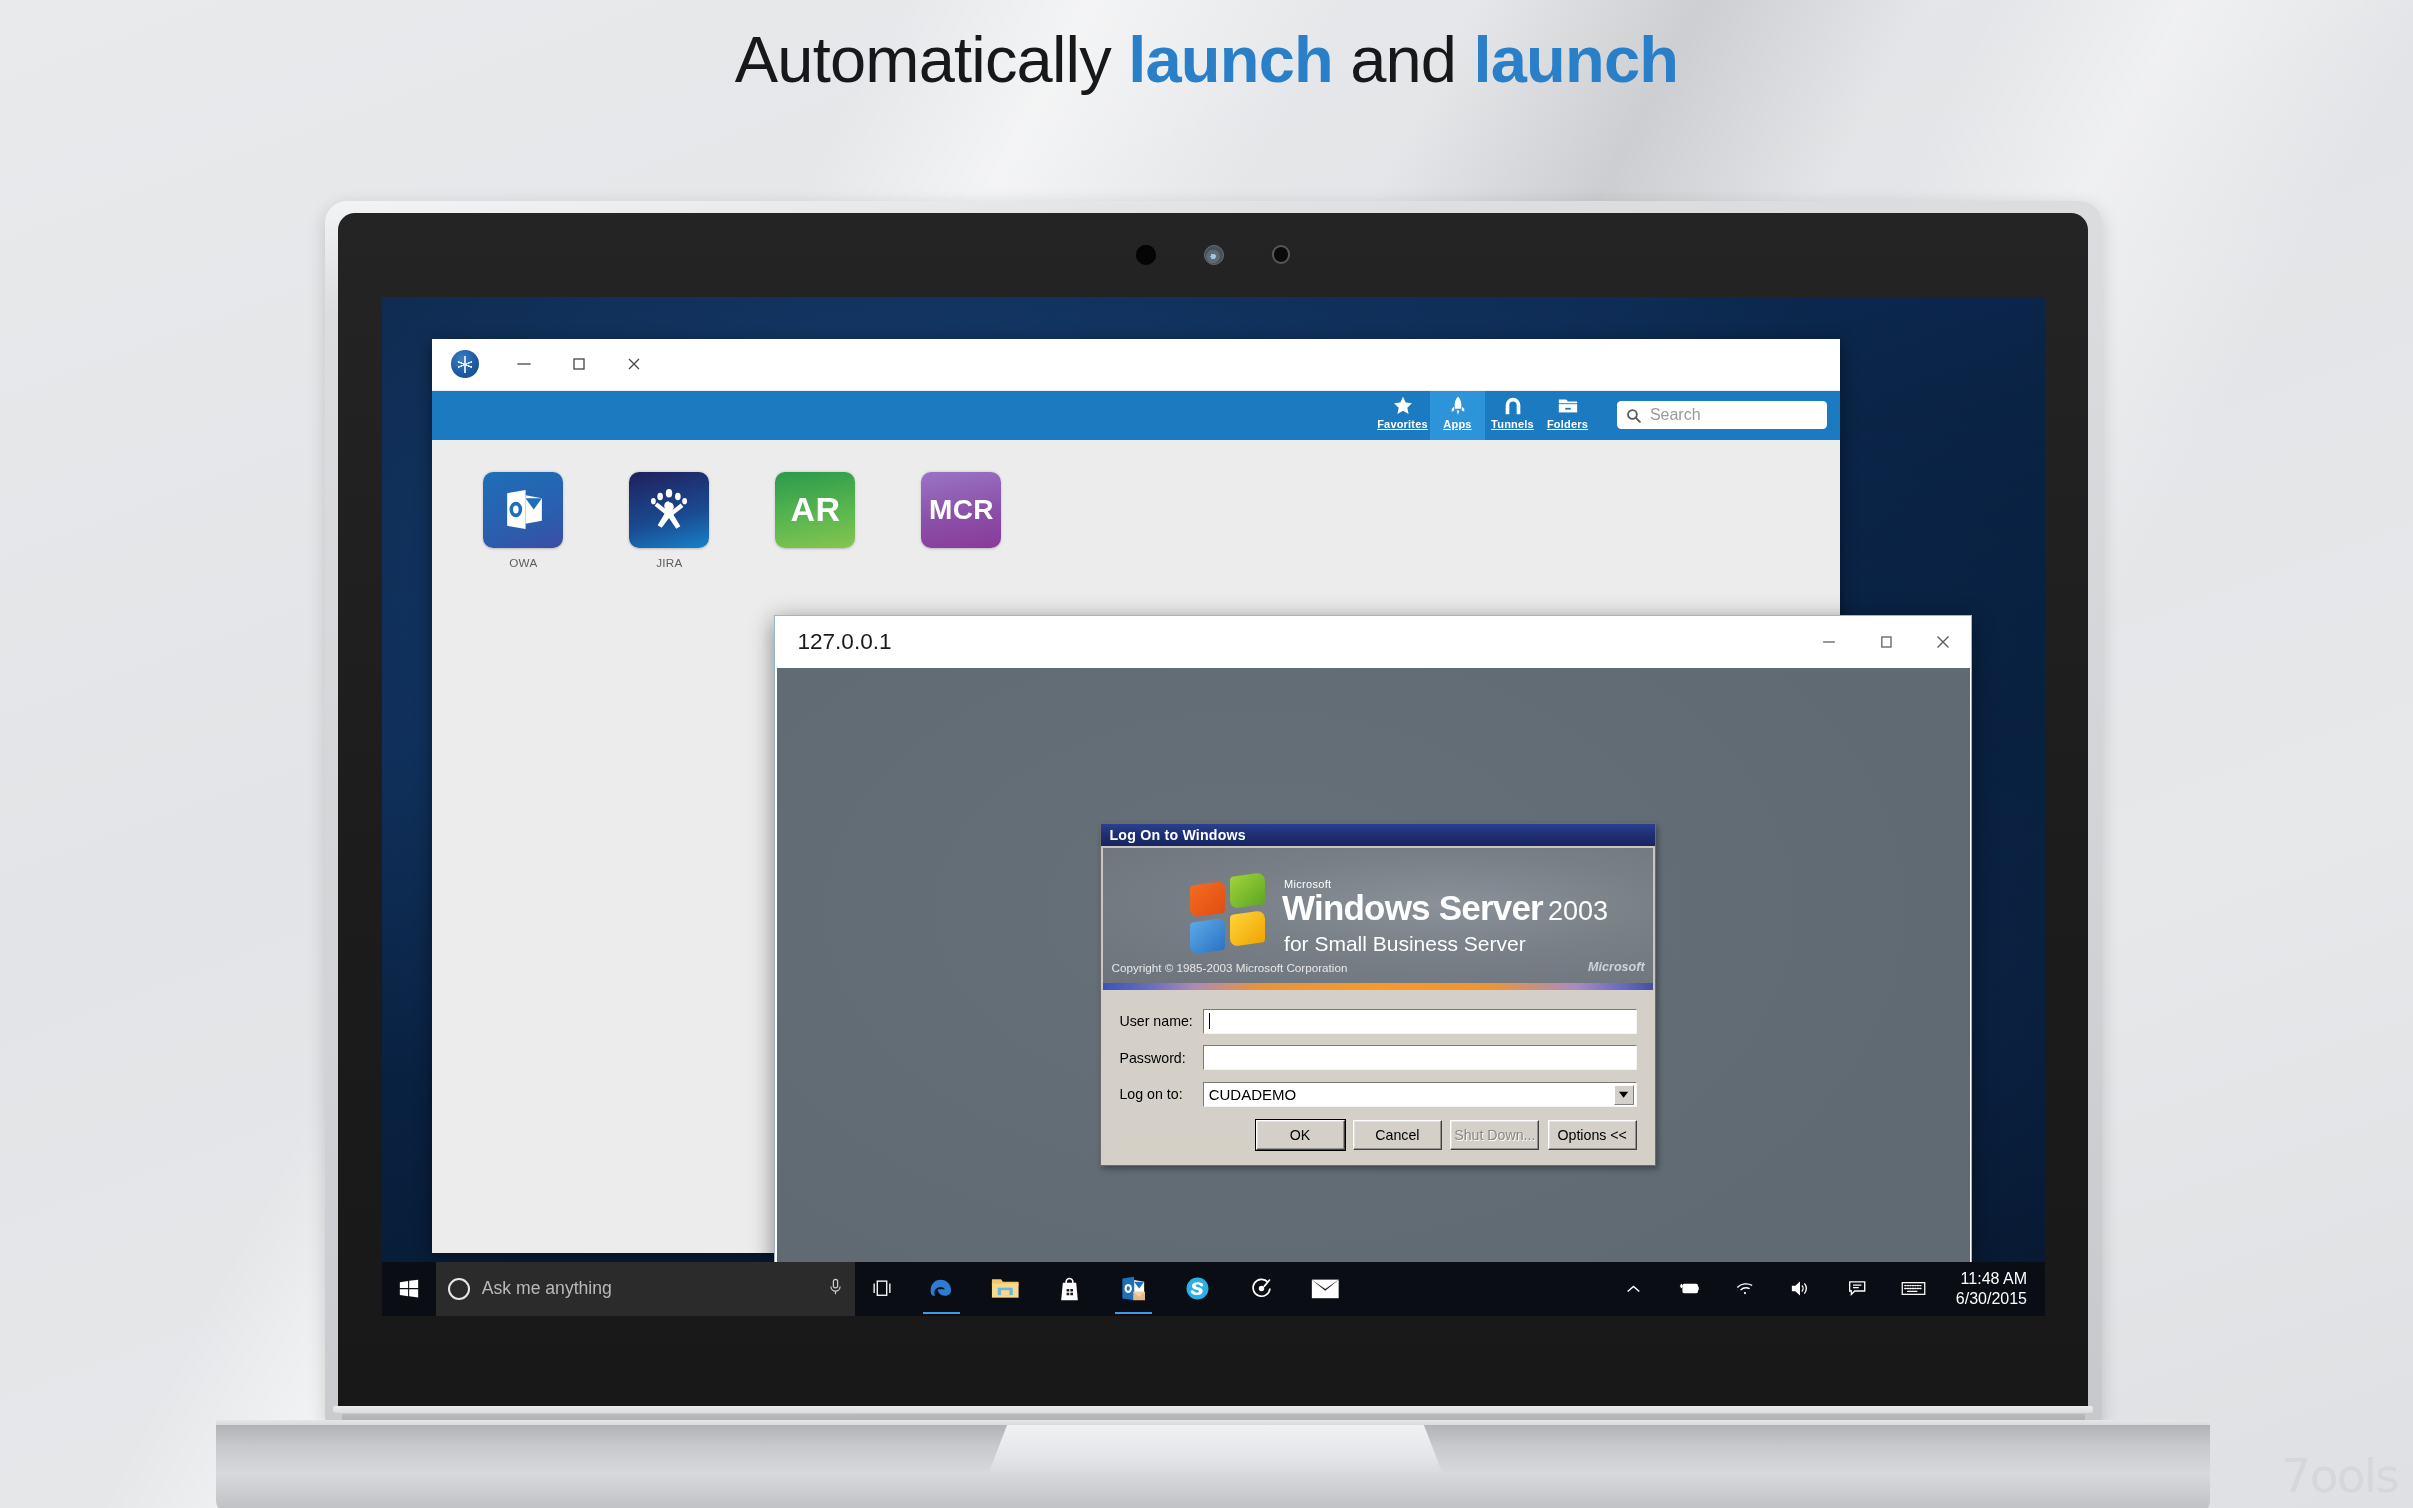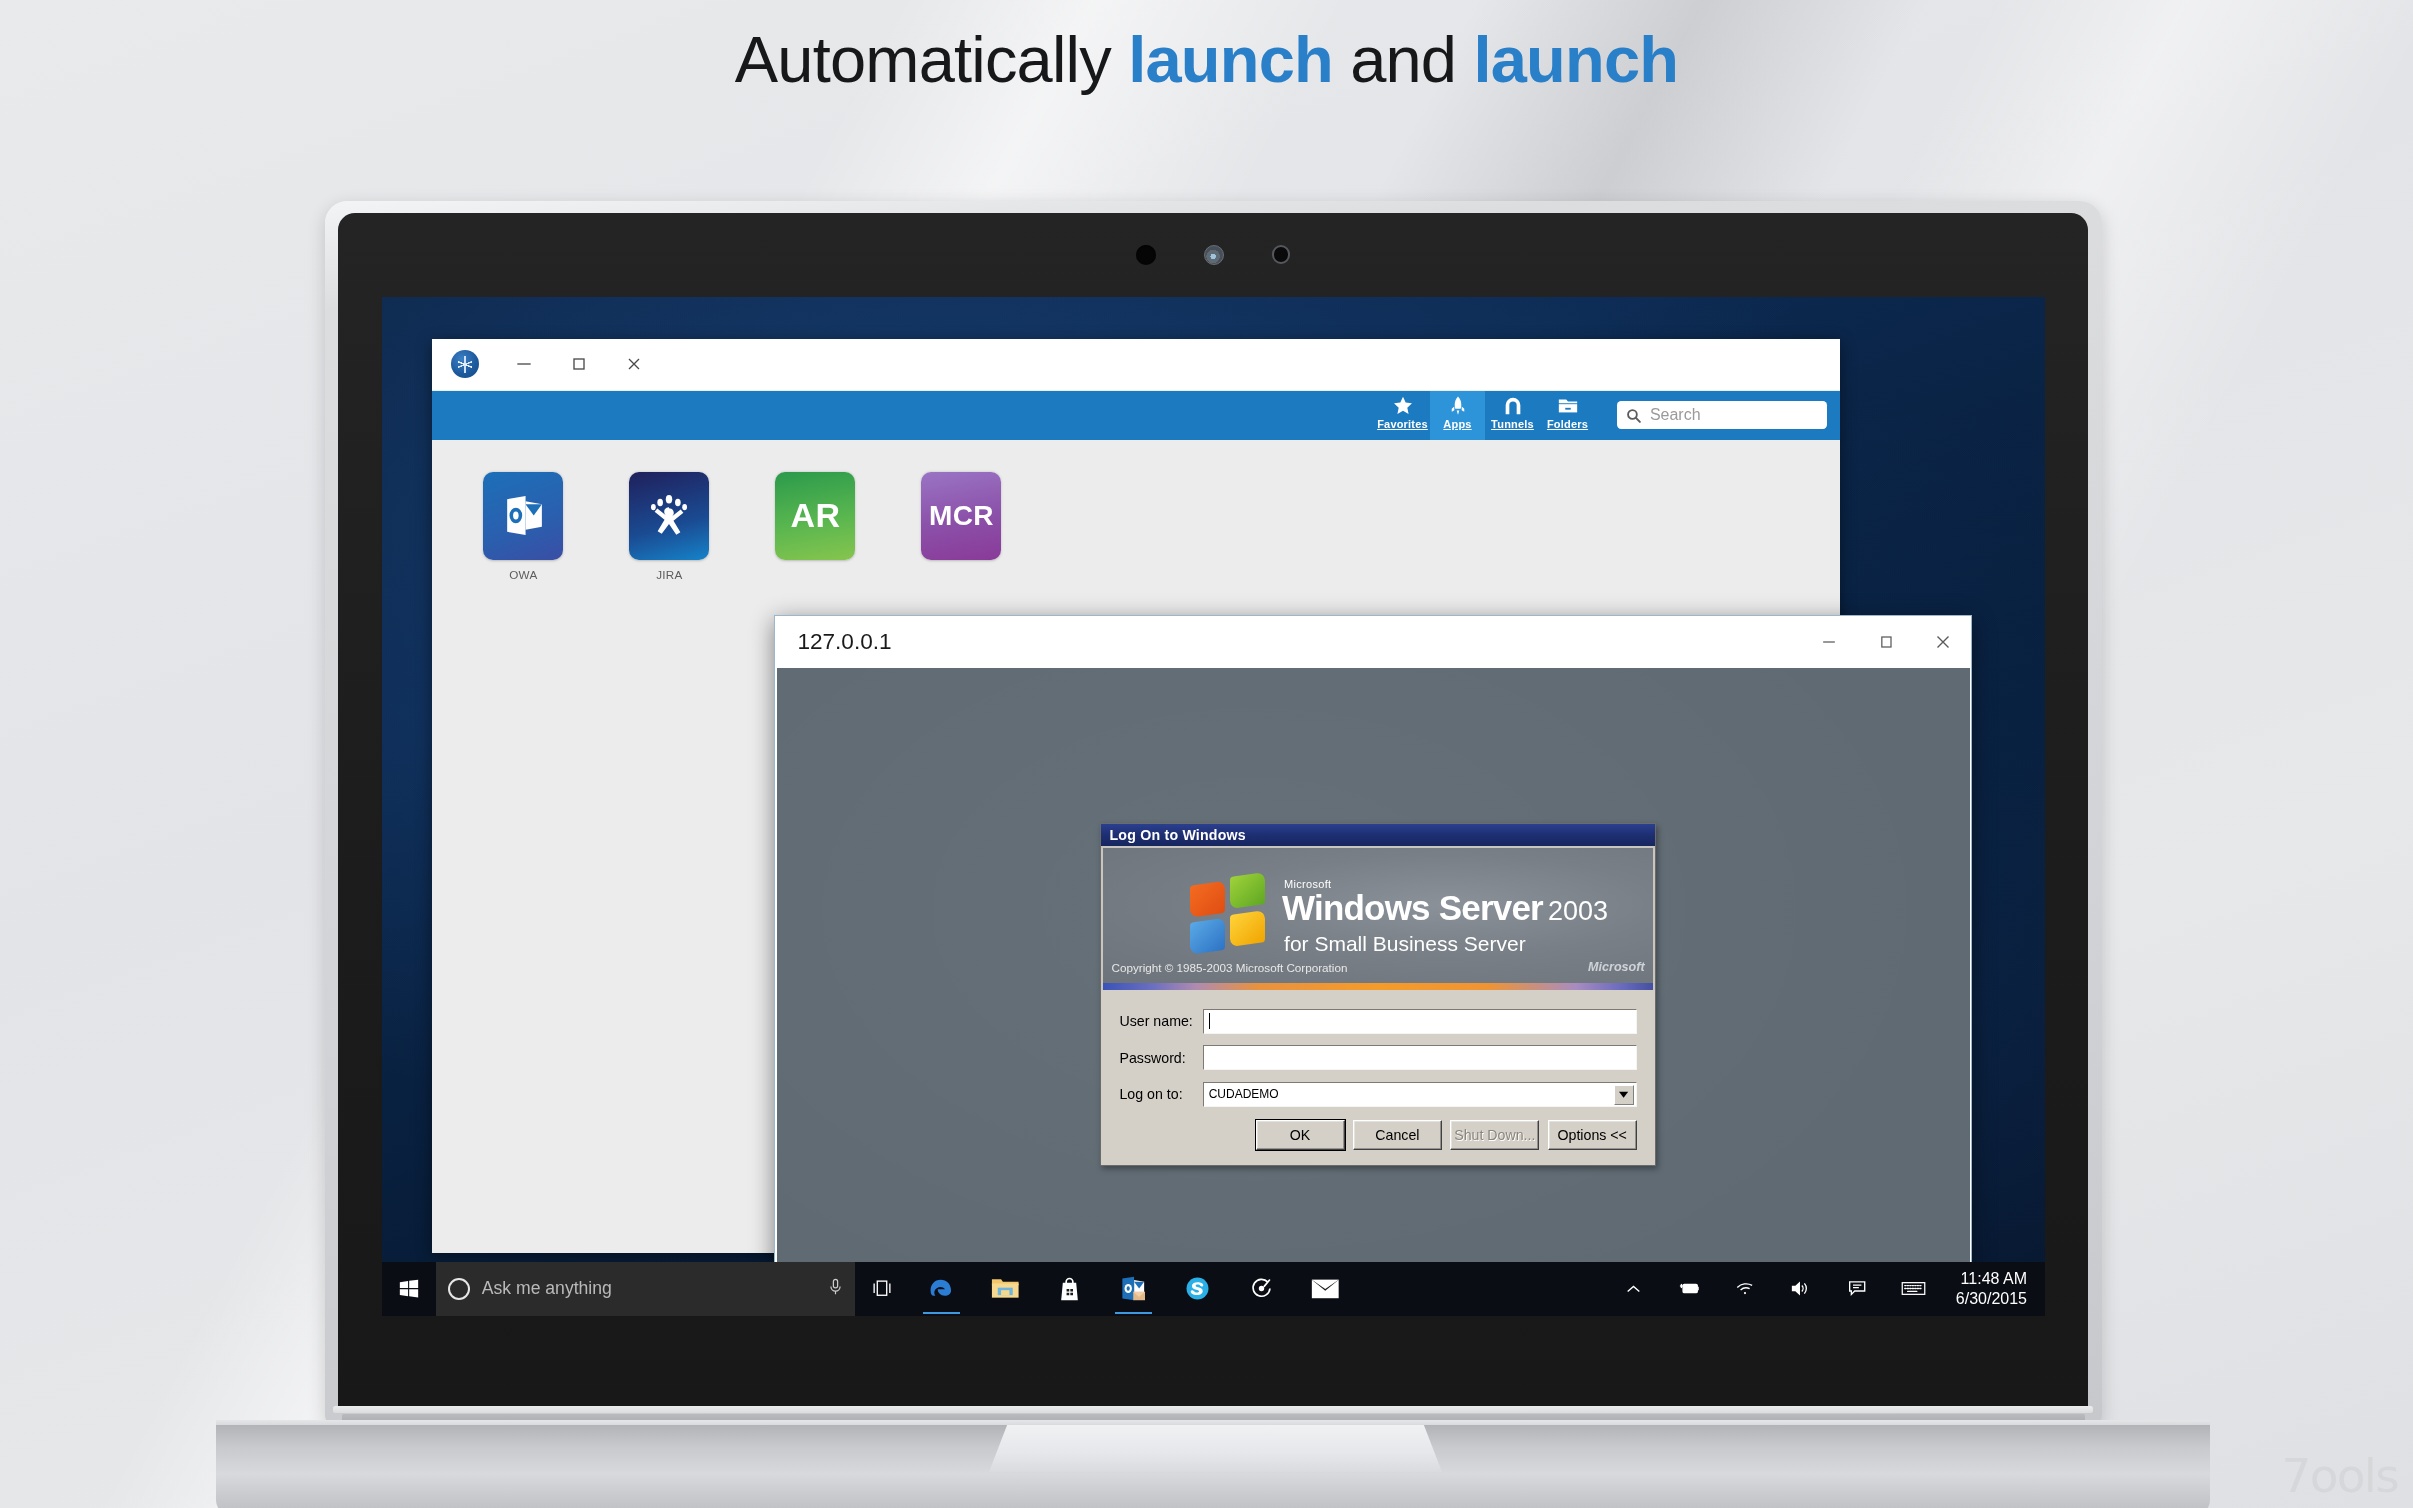--- a/index.html
+++ b/index.html
@@ -102,21 +102,21 @@
     width:210px;height:28.5px;background:#fff;border-radius:4.2px;
     display:flex;align-items:center;padding:0 8.4px; gap:7.5px;
   }
   .tb-search svg{ display:block; }
   .tb-search span{ font-size:16px;color:#9a9a9a; }
 
   .bw-body{ height:813px; background:#ececec; padding:32px 0 0 40px; }
   .app-grid{ display:flex; gap:44px; }
   .app-tile{ width:102px; text-align:center; }
   .app-icon{
-    width:80px;height:88px;margin:0 auto;border-radius:10px;
+    width:80px;height:76px;margin:0 auto;border-radius:10px;
     display:flex;align-items:center;justify-content:center;
     color:#fff;font-size:34px;font-weight:700;letter-spacing:0.4px;
     box-shadow:0 0.8px 2.5px rgba(0,0,0,.22);
   }
   .app-icon.owa{ background:linear-gradient(160deg,#1d6fb8 0%, #2a5fae 60%, #3a4ea5 100%); }
   .app-icon.jira{ background:linear-gradient(165deg,#20205c 0%, #1a4b92 60%, #1683c9 100%); }
   .app-icon.ar{ background:linear-gradient(170deg,#2b9a4b 0%, #59b64f 55%, #86c54e 100%); }
   .app-icon.mcr{ background:linear-gradient(170deg,#9a74c4 0%, #8b50a9 55%, #8a3a99 100%); }
   .app-label{ margin-top:8.4px; font-size:11.7px; color:#5c5c5c; letter-spacing:0.3px; }
 
@@ -183,21 +183,21 @@
     display:flex; align-items:center; padding:0 4.2px; font-size:14.2px; color:#000;
     position:relative;
   }
   .ld-caret{
     width:0.8px; height:16px; background:#000; display:inline-block;
   }
   .ld-combo{
     flex:1; height:25px; background:#fff;
     border-top:1.7px solid #7e7a72; border-left:1.7px solid #7e7a72;
     border-right:0.8px solid #f5f5f2; border-bottom:0.8px solid #f5f5f2;
-    display:flex; align-items:center; padding-left:4.2px; font-size:12px; color:#000;
+    display:flex; align-items:center; padding-left:4.2px; font-size:15px; color:#000;
     position:relative;
   }
   .ld-combo-arrow{
     position:absolute; right:1.7px; top:1.7px; width:20px;height:20px;
     background:#d4d0c8;
     border-top:0.8px solid #fff; border-left:0.8px solid #fff;
     border-right:0.8px solid #808080; border-bottom:0.8px solid #808080;
     display:flex; align-items:center; justify-content:center;
   }
   .ld-btns{ display:flex; justify-content:flex-end; gap:8.4px; margin-top:13.4px; padding-right:0; }

